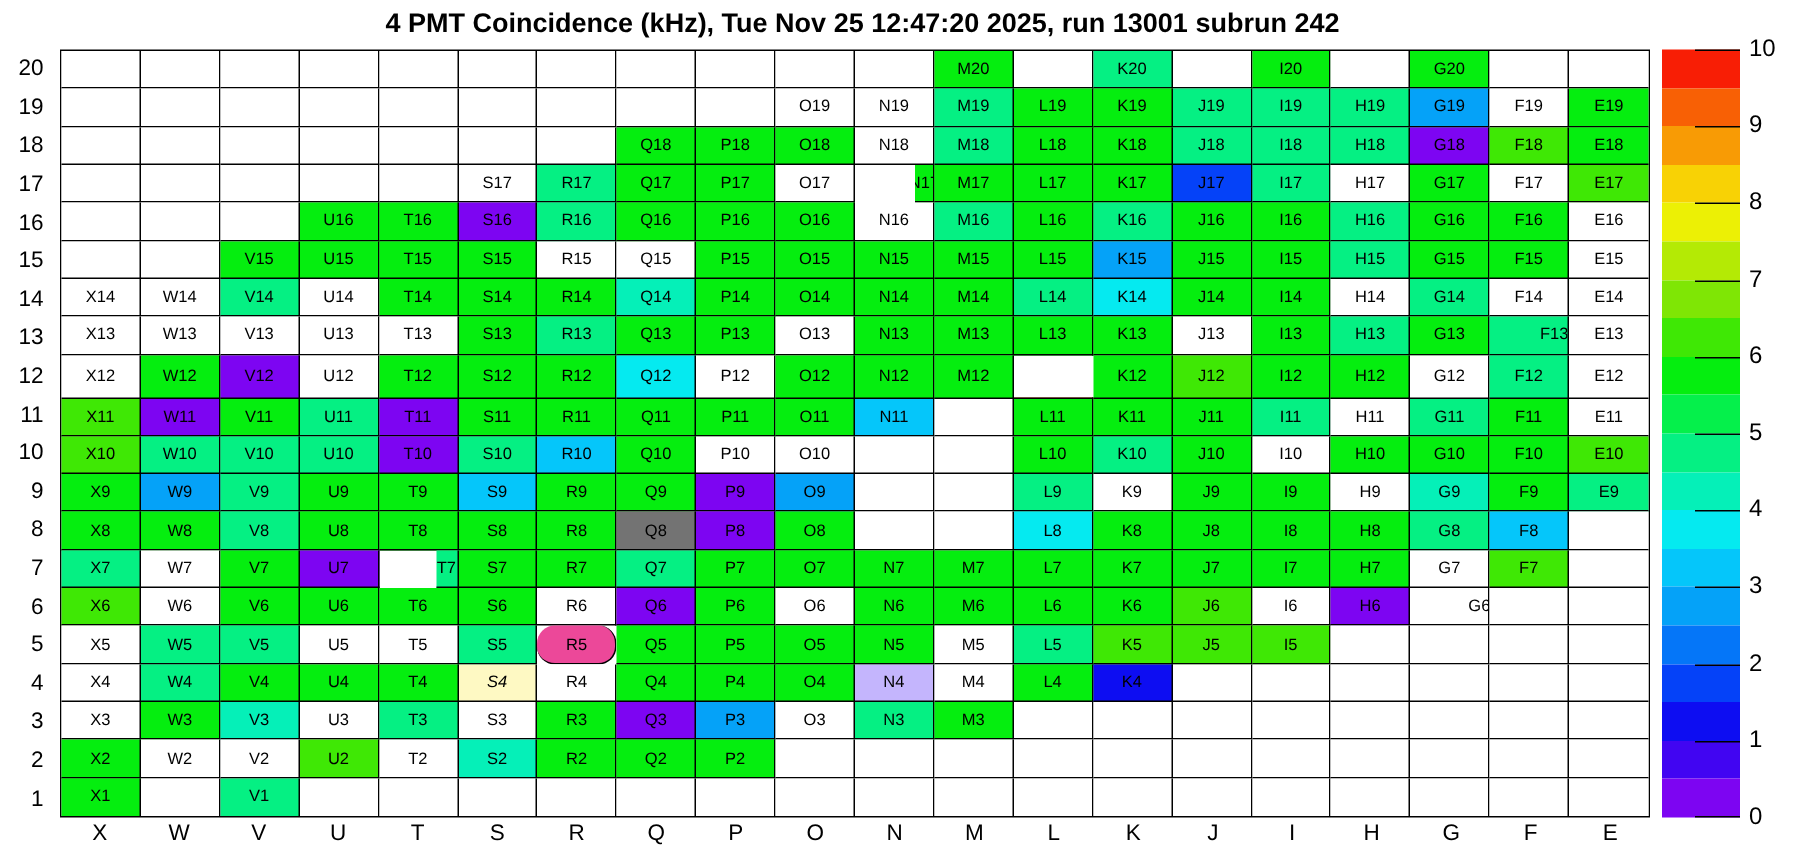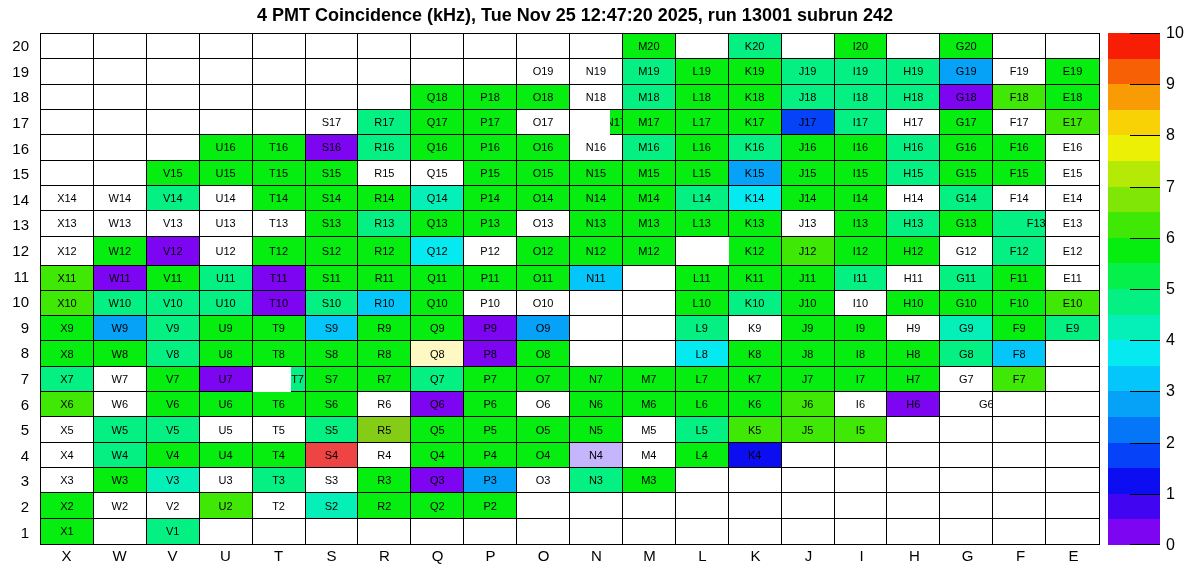--- a/index.html
+++ b/index.html
@@ -296,21 +296,21 @@
       <div class="cell" style="background: rgb(5, 240, 184);">G9</div>
       <div class="cell" style="background: rgb(5, 238, 15);">F9</div>
       <div class="cell" style="background: rgb(5, 240, 131);">E9</div>
       <div class="cell" style="background: rgb(5, 238, 15);">X8</div>
       <div class="cell" style="background: rgb(5, 238, 15);">W8</div>
       <div class="cell" style="background: rgb(5, 240, 131);">V8</div>
       <div class="cell" style="background: rgb(5, 238, 15);">U8</div>
       <div class="cell" style="background: rgb(5, 238, 15);">T8</div>
       <div class="cell" style="background: rgb(5, 238, 15);">S8</div>
       <div class="cell" style="background: rgb(5, 238, 15);">R8</div>
-      <div class="cell" style="background: #fef9c3;">Q8</div>
+      <div class="cell" style="background: #737373;">Q8</div>
       <div class="cell" style="background: rgb(125, 5, 242);">P8</div>
       <div class="cell" style="background: rgb(5, 238, 15);">O8</div>
       <div class="cell"></div>
       <div class="cell"></div>
       <div class="cell" style="background: rgb(5, 234, 240);">L8</div>
       <div class="cell" style="background: rgb(5, 238, 15);">K8</div>
       <div class="cell" style="background: rgb(5, 238, 15);">J8</div>
       <div class="cell" style="background: rgb(5, 238, 15);">I8</div>
       <div class="cell" style="background: rgb(5, 238, 15);">H8</div>
       <div class="cell" style="background: rgb(5, 240, 131);">G8</div>
@@ -355,40 +355,40 @@
       <div class="cell" style="background: rgb(125, 5, 242);">H6</div>
       <div class="cell" style="background: rgb(255, 255, 255); padding-left: 40px;">G6</div>
       <div class="cell"></div>
       <div class="cell"></div>
       <div class="cell" style="background: rgb(255, 255, 255);">X5</div>
       <div class="cell" style="background: rgb(5, 240, 131);">W5</div>
       <div class="cell" style="background: rgb(5, 240, 131);">V5</div>
       <div class="cell" style="background: rgb(255, 255, 255);">U5</div>
       <div class="cell" style="background: rgb(255, 255, 255);">T5</div>
       <div class="cell" style="background: rgb(5, 240, 131);">S5</div>
-      <div class="cell" style="background: #84cc16;">R5</div>
+      <div class="cell" style="background: #ec4899; border-radius: 12px;">R5</div>
       <div class="cell" style="background: rgb(5, 238, 15);">Q5</div>
       <div class="cell" style="background: rgb(5, 238, 15);">P5</div>
       <div class="cell" style="background: rgb(5, 238, 15);">O5</div>
       <div class="cell" style="background: rgb(5, 238, 15);">N5</div>
       <div class="cell" style="background: rgb(255, 255, 255);">M5</div>
       <div class="cell" style="background: rgb(5, 240, 131);">L5</div>
       <div class="cell" style="background: rgb(63, 232, 5);">K5</div>
       <div class="cell" style="background: rgb(63, 232, 5);">J5</div>
       <div class="cell" style="background: rgb(63, 232, 5);">I5</div>
       <div class="cell"></div>
       <div class="cell"></div>
       <div class="cell"></div>
       <div class="cell"></div>
       <div class="cell" style="background: rgb(255, 255, 255);">X4</div>
       <div class="cell" style="background: rgb(5, 240, 131);">W4</div>
       <div class="cell" style="background: rgb(5, 238, 15);">V4</div>
       <div class="cell" style="background: rgb(5, 238, 15);">U4</div>
       <div class="cell" style="background: rgb(5, 238, 15);">T4</div>
-      <div class="cell" style="background: #ef4444;">S4</div>
+      <div class="cell" style="background: #fef9c3; font-style: italic;">S4</div>
       <div class="cell" style="background: rgb(255, 255, 255);">R4</div>
       <div class="cell" style="background: rgb(5, 238, 15);">Q4</div>
       <div class="cell" style="background: rgb(5, 238, 15);">P4</div>
       <div class="cell" style="background: rgb(5, 238, 15);">O4</div>
       <div class="cell" style="background: #c4b5fd;">N4</div>
       <div class="cell" style="background: rgb(255, 255, 255);">M4</div>
       <div class="cell" style="background: rgb(5, 238, 15);">L4</div>
       <div class="cell" style="background: rgb(13, 13, 242);">K4</div>
       <div class="cell"></div>
       <div class="cell"></div>

